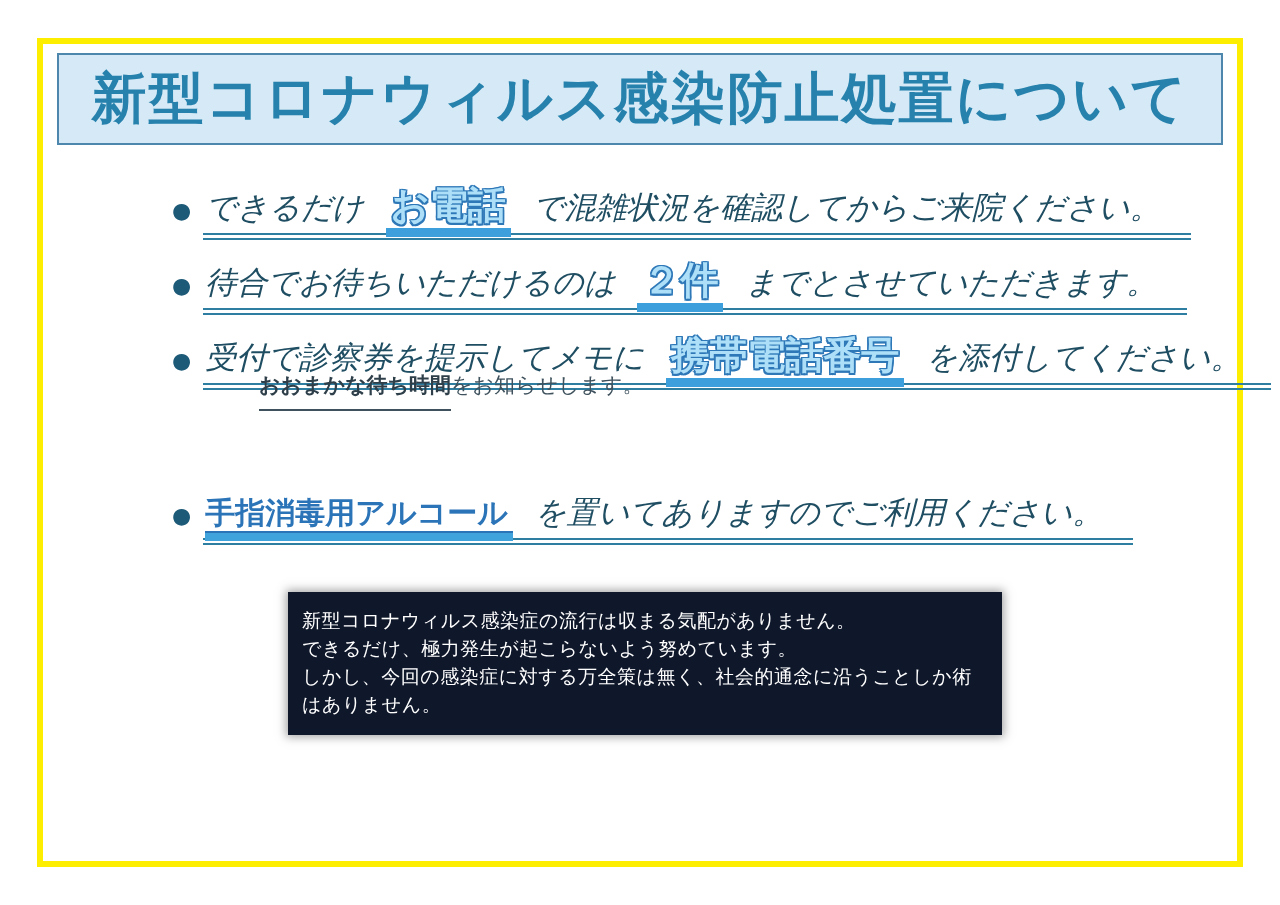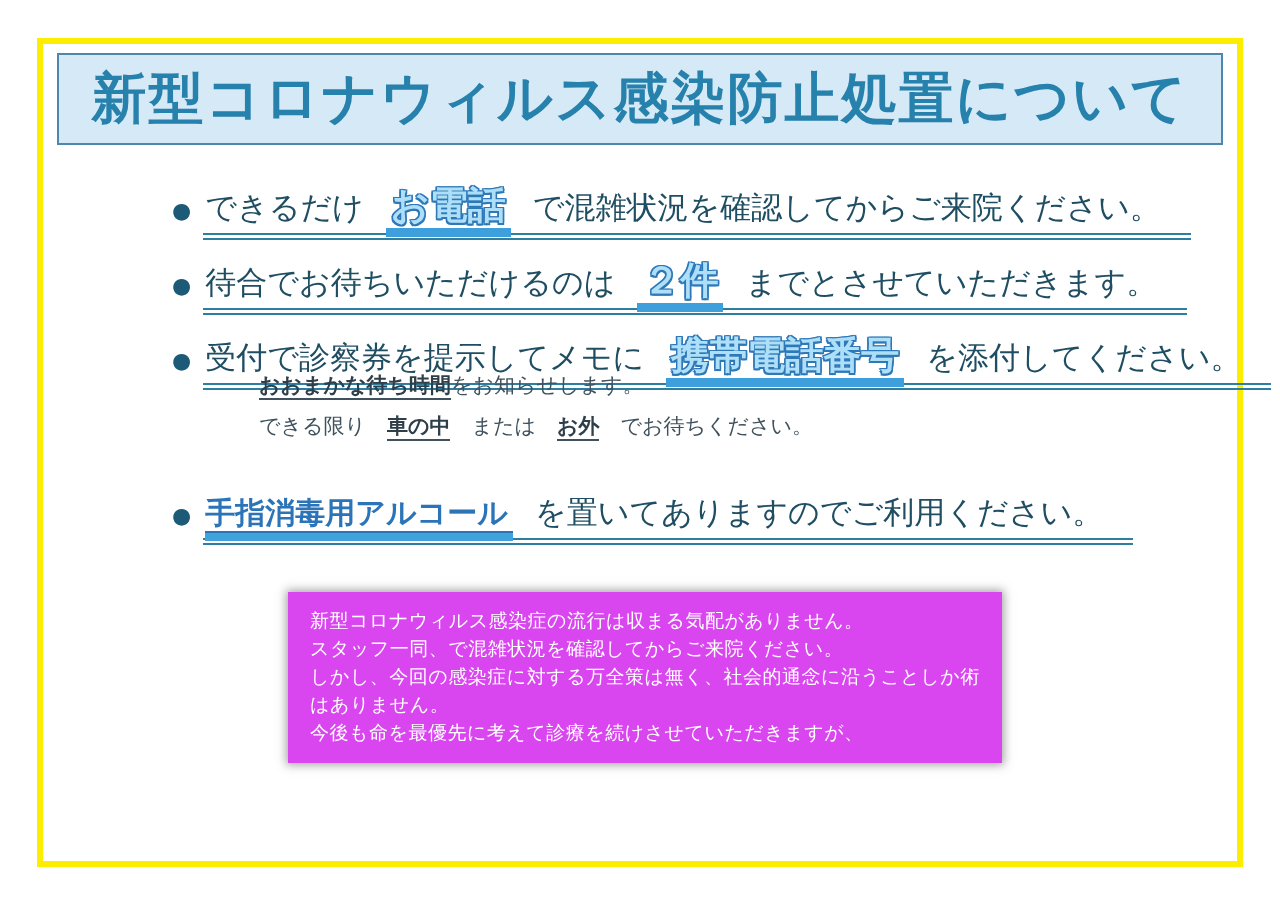--- a/index.html
+++ b/index.html
@@ -25,48 +25,48 @@
   .bullets{position:absolute;left:129px;top:142px;right:24px;}
   .bullet-row{display:flex;align-items:baseline;margin-bottom:21px;white-space:nowrap;}
   .marker{
     font-size:22px;color:#1d5a77;margin-right:12px;flex:0 0 auto;
     font-family:"DejaVu Sans",sans-serif;
   }
   .bullet-line{
     display:inline-block;font-size:31px;color:#1f4e63;line-height:44px;
     border-bottom:7px double #2e7ea2;padding:0 30px 3px 2px;
   }
-  .plain{color:#1f4e63;}
+  .plain{color:#1f4e63;font-style:italic;}
   .term{
     font-family:"Liberation Sans","DejaVu Sans",sans-serif;font-weight:bold;
     display:inline-block;line-height:1.05;margin:0 22px;padding:0 5px 2px 5px;text-align:center;
   }
   .term.outline{
     font-size:38px;color:#ade0f8;
     text-shadow:-1.5px -1.5px 0 #2e78b8,1.5px -1.5px 0 #2e78b8,-1.5px 1.5px 0 #2e78b8,
                  1.5px 1.5px 0 #2e78b8,0 -1.5px 0 #2e78b8,0 1.5px 0 #2e78b8,
                 -1.5px 0 0 #2e78b8,1.5px 0 0 #2e78b8;
     box-shadow:0 9px 0 #3d9fdc;
   }
   .term.solid{
     font-size:30px;color:#2b74b8;margin-left:0;padding-left:0;
     box-shadow:0 2px 0 #2b74b8,0 10px 0 #41a3dc;
   }
   
   .notes{position:absolute;left:216px;top:328px;}
   .note-row{font-size:21px;color:#3e515c;line-height:26px;margin-bottom:15px;white-space:nowrap;}
   .note-bold{
-    font-weight:bold;color:#2e3f4a;border-bottom:2px solid #3e515c;padding-bottom:1px;
+    font-weight:bold;color:#2e3f4a;border-bottom:2px solid #3e515c;padding-bottom:12px;
   }
   
   .bullet4{position:absolute;left:129px;top:447px;right:24px;}
   
   .info-box{
     position:absolute;left:245px;top:548px;width:714px;box-sizing:border-box;
-    background:#d946ef;color:#ffffff;padding:15px 22px 16px 22px;
+    background:#0f172a;color:#ffffff;padding:15px 22px 16px 14px;
     box-shadow:0 0 9px 2px rgba(90,90,90,0.55);
   }
   .info-box p{
     margin:0;font-size:19px;line-height:28px;letter-spacing:0.5px;
   }
 </style>
 </head>
 <body>
 
 <div class="frame">
@@ -91,32 +91,30 @@
       <span class="marker">●</span>
       <span class="bullet-line"><span class="plain">受付で診察券を提示してメモに</span><span class="term outline">携帯電話番号</span><span class="plain">を添付してください。</span></span>
     </div>
 
   </div>
 
   <div class="notes">
 
     <div class="note-row"><span></span><span class="note-bold">おおまかな待ち時間</span><span>をお知らせします。</span><span class="note-bold"></span><span></span></div>
 
-    <div class="note-row"><span>できる限り　</span><span class="note-bold">車の中</span><span>　または　</span><span class="note-bold">お外</span><span>　でお待ちください。</span></div>
 
 
   </div>
 
   <div class="bullet4">
     <div class="bullet-row">
       <span class="marker">●</span>
       <span class="bullet-line"><span class="term solid">手指消毒用アルコール</span><span class="plain">を置いてありますのでご利用ください。</span></span>
     </div>
   </div>
 
   <div class="info-box">
     <p>新型コロナウィルス感染症の流行は収まる気配がありません。</p>
-    <p>スタッフ一同、で混雑状況を確認してからご来院ください。</p>
+    <p>できるだけ、極力発生が起こらないよう努めています。</p>
     <p>しかし、今回の感染症に対する万全策は無く、社会的通念に沿うことしか術はありません。</p>
-    <p>今後も命を最優先に考えて診療を続けさせていただきますが、</p>
   </div>
 
 </div>
 
 </body></html>

